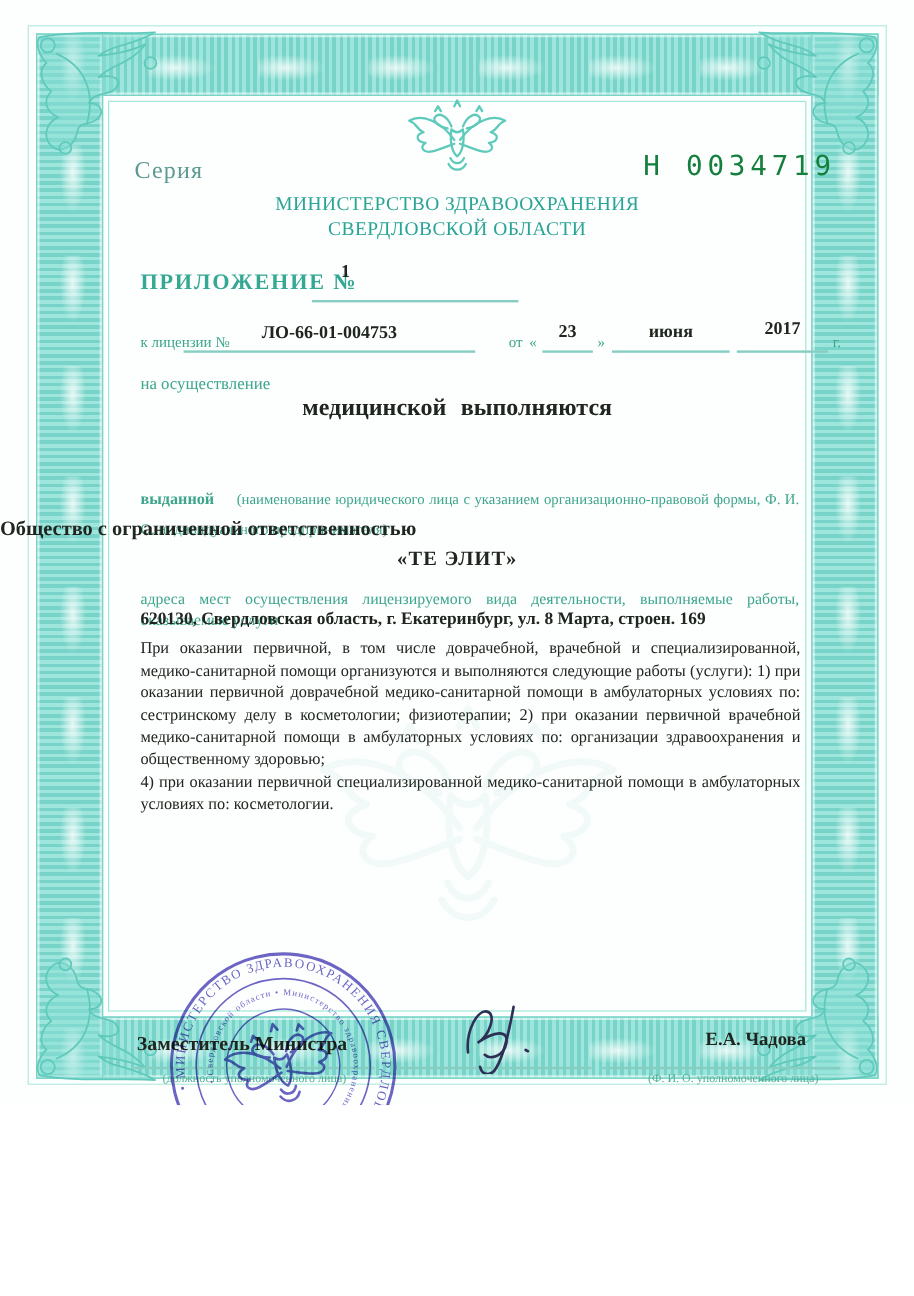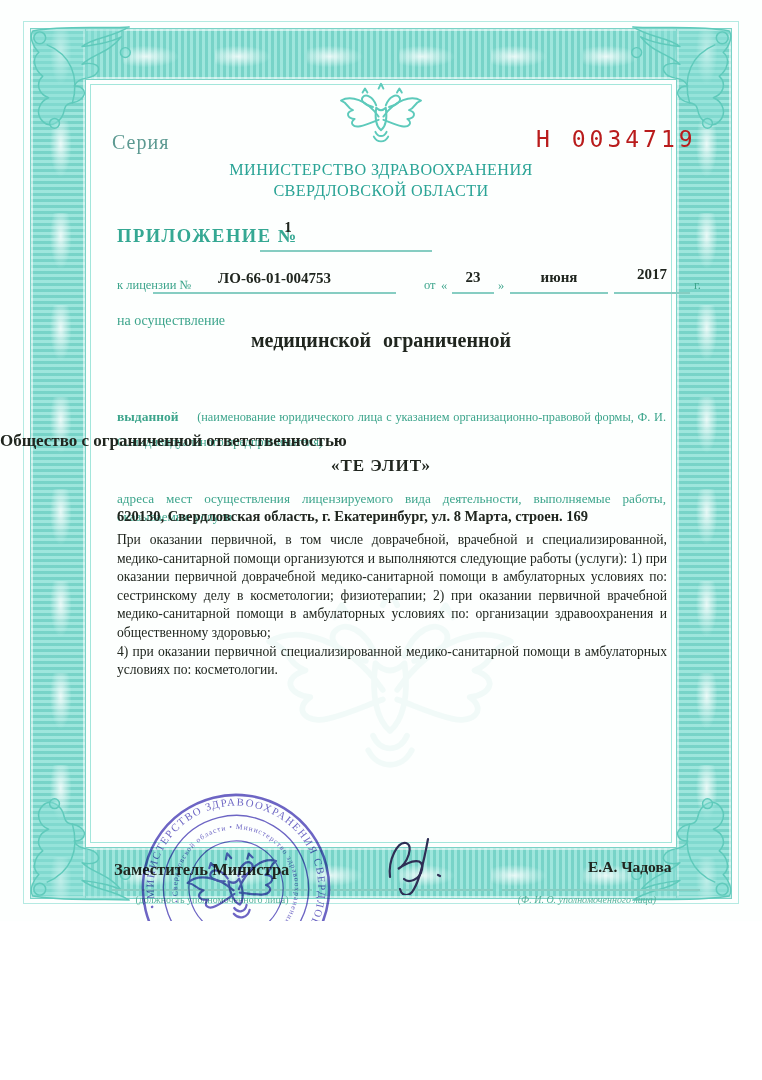--- a/index.html
+++ b/index.html
@@ -29,21 +29,21 @@
   .corner.br{right:27px;bottom:19px;transform:scale(-1,-1);}
   
   .abs{position:absolute;}
   .green{color:#3da58c;}
   .rule{position:absolute;height:1.5px;background:#86cdc2;}
   .cap{position:absolute;font-size:10px;color:#54b19a;text-align:center;line-height:1.1;}
   .fill-val{position:absolute;font-weight:bold;font-size:15px;color:#20261f;text-align:center;}
   
   .series{left:112px;top:131px;font-size:20px;color:#5d9a92;letter-spacing:1px;}
   .serial{left:536px;top:126px;font-family:"DejaVu Sans Mono",monospace;font-size:23px;
-          letter-spacing:4px;color:#b91c1c;}
+          letter-spacing:4px;color:#15803d;}
   .crest{position:absolute;left:333px;top:76px;width:96px;height:78px;color:#5dcabb;}
   .ministry{left:0;right:0;top:160px;text-align:center;font-weight:normal;font-size:16.2px;
             letter-spacing:.4px;line-height:1.3;color:#2aa496;}
   .appendix-label{left:117px;top:226px;font-size:18.5px;font-weight:bold;letter-spacing:1.5px;color:#35a893;}
   .lic-label{font-size:12.5px;}
   .activity-title{left:0;right:0;top:329px;text-align:center;font-size:20px;font-weight:bold;word-spacing:7px;}
   .activity-note{left:131px;top:356px;width:500px;font-size:11.6px;line-height:1.5;text-align:center;color:#2e2e2e;}
   .issued{left:117px;top:404px;width:549px;text-align:justify;line-height:1.55;}
   .issued .lbl{font-weight:bold;font-size:13.5px;color:#3da58c;margin-right:14px;}
   .issued .nte{font-size:12.3px;color:#3da58c;}
@@ -132,21 +132,21 @@
   <span class="fill-val" style="left:452px;top:269px;width:42px;">23</span>
   <div class="rule" style="left:452px;top:292px;width:42px;"></div>
   <span class="abs green lic-label" style="left:498px;top:278px;">»</span>
   <span class="fill-val" style="left:510px;top:269px;width:98px;">июня</span>
   <div class="rule" style="left:510px;top:292px;width:98px;"></div>
   <span class="fill-val" style="left:614px;top:266px;width:76px;">2017</span>
   <div class="rule" style="left:614px;top:292px;width:76px;"></div>
   <span class="abs green lic-label" style="left:694px;top:278px;">г.</span>
 
   <span class="abs green" style="left:117px;top:313px;font-size:14px;">на осуществление</span>
-  <div class="abs activity-title">медицинской  ограниченной</div>
+  <div class="abs activity-title">медицинской  выполняются</div>
 
   <div class="abs issued">
     <span class="lbl">выданной</span>
     <span class="nte">(наименование юридического лица с указанием организационно-правовой формы,  Ф. И. О. индивидуального предпринимателя)</span>
   </div>
   <div class="abs org1">Общество с ограниченной ответственностью</div>
   <div class="abs addr-label">адреса мест осуществления лицензируемого вида деятельности,  выполняемые работы, оказываемые услуги</div>
 
   <div class="abs org2">«ТЕ ЭЛИТ»</div>
   <div class="abs addr-value">620130, Свердловская область, г. Екатеринбург, ул. 8 Марта, строен. 169</div>
@@ -155,21 +155,21 @@
     <p>4) при оказании первичной специализированной медико-санитарной помощи в амбулаторных условиях по: косметологии.</p>
   </div>
 
   <span class="abs sig-pos">Заместитель Министра</span>
   <span class="abs sig-name">Е.А. Чадова</span>
   <div class="rule" style="left:112px;top:889px;width:200px;"></div>
   <div class="rule" style="left:330px;top:889px;width:163px;"></div>
   <div class="rule" style="left:502px;top:889px;width:198px;"></div>
   <div class="cap" style="left:112px;top:894px;width:200px;">(должность уполномоченного лица)</div>
   <div class="cap" style="left:330px;top:940px;width:163px;">(подпись уполномоченного лица)</div>
-  <div class="cap" style="left:488px;top:894px;width:198px;font-style:italic;">(Ф. И. О.  уполномоченного лица)</div>
+  <div class="cap" style="left:512px;top:894px;width:198px;">(Ф. И. О.  уполномоченного лица)</div>
 
   <svg class="signature" viewBox="0 0 96 64">
     <g fill="none" stroke="currentColor" stroke-width="2.2" stroke-linecap="round">
       <path d="M22 46 C20 28 30 10 38 12 C46 14 40 32 30 38 C44 28 56 27 54 38 C52 50 40 52 36 48"></path>
       <path d="M60 8 C56 30 52 48 46 58 C42 66 34 66 32 58"></path>
       <path d="M70 44 l2 1"></path>
     </g>
   </svg>
 
   <div class="stamp">

